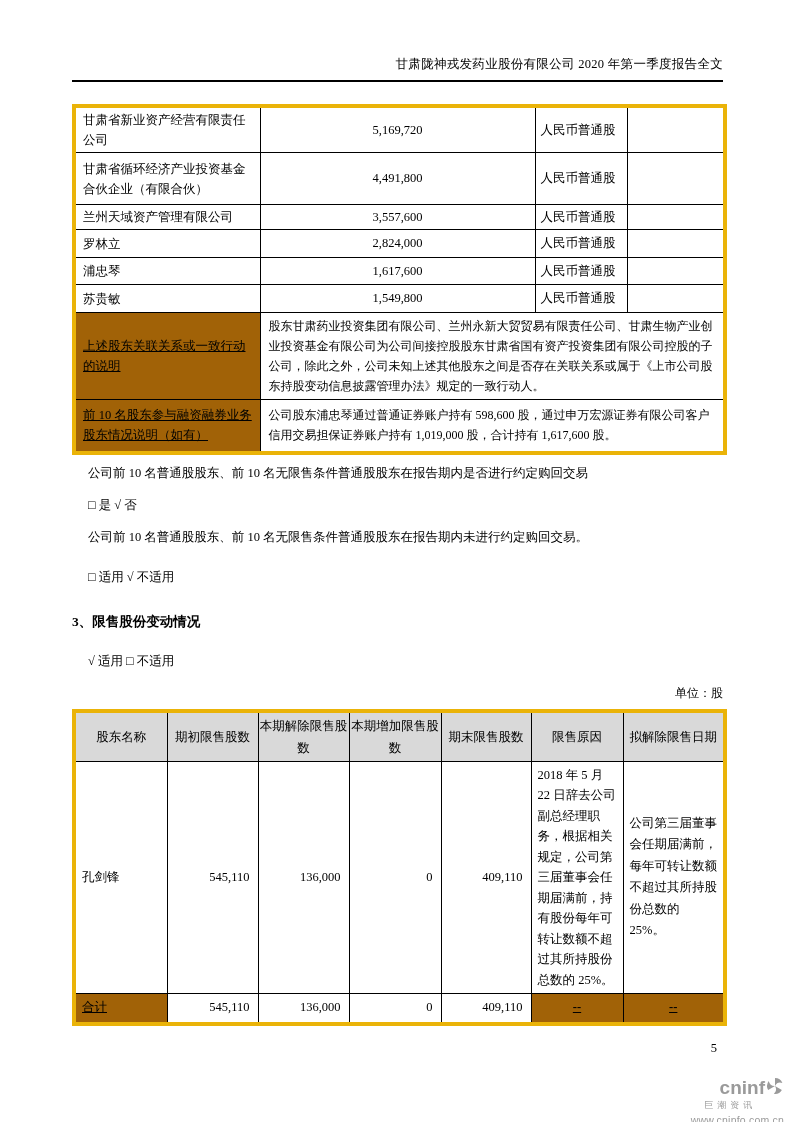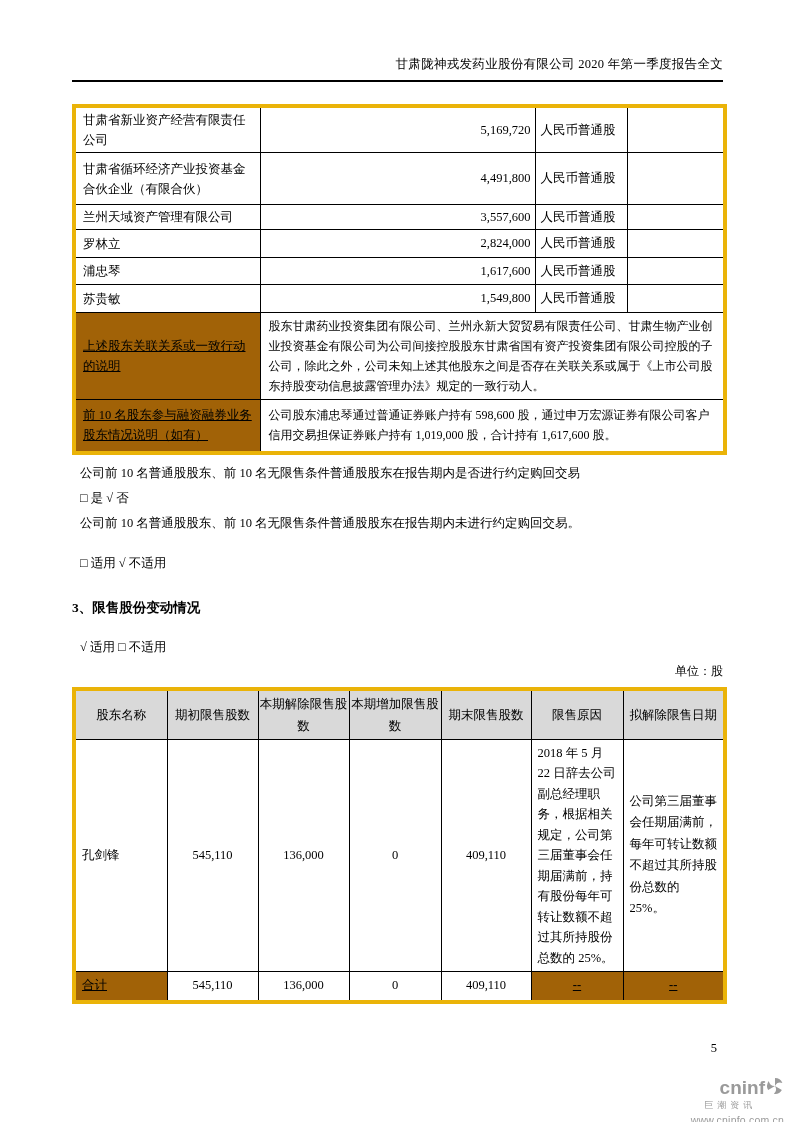--- a/index.html
+++ b/index.html
@@ -22,56 +22,56 @@
     border-bottom:2px solid #000;
     letter-spacing:0.3px;
   }
 
   table { border-collapse:collapse; table-layout:fixed; width:651px; }
   td, th { border:1px solid #000; font-size:12.5px; overflow:hidden; }
   .t1, .t2 { border:4px solid #eab308; }
 
   .t1 { margin-top:22px; }
   .t1 td.name  { padding:2px 7px; line-height:20px; vertical-align:middle; }
-  .t1 td.num   { text-align:right; padding:2px 4px; vertical-align:middle;margin-left:36px; }
+  .t1 td.num   { text-align:center; padding:2px 4px; vertical-align:middle;margin-left:36px; }
   .t1 td.type  { padding:2px 5px; vertical-align:middle; }
   .t1 tr.r1 { height:44px; }
   .t1 tr.r2 { height:52px; }
   .t1 tr.r3 { height:15px; }
   .t1 tr.r4 { height:28px; }
   .t1 tr.r5 { height:27px; }
   .t1 tr.r6 { height:28px; }
   .t1 tr.r7 { height:81px; }
   .t1 tr.r8 { height:53px; }
   .gray { background:#a16207;text-decoration:underline; }
   .t1 td.label { padding:2px 7px; line-height:20px; vertical-align:middle; }
   .t1 td.notetext { padding:3px 8px; line-height:20px; font-size:12px; vertical-align:middle; }
 
-  .para { margin:8px; font-size:12.5px; line-height:16px; }
+  .para { margin:16px; font-size:12.5px; line-height:16px; }
   .mt10 { margin-top:10px; }
   .mt9  { margin-top:9px; }
 
   .sec { margin:0; font-size:13.5px; font-weight:bold; line-height:17px; }
   .s2t { margin-top:24px; }
   .s2a { margin-top:24px; }
   .s3t { margin-top:28px; }
   .s3a { margin-top:23px; }
 
   .unit { text-align:right; font-size:12px; margin-top:5px; }
 
   .t2 { margin-top:7px; }
   .t2 th {
     background:#d9d9d9; font-weight:normal;
     padding:2px 1px; line-height:22px; text-align:center; vertical-align:middle;
   }
   .t2 tr.h  { height:49px;padding-left:32px; }
   .t2 tr.d  { height:210px; }
   .t2 tr.tt { height:30px; }
   .t2 td.name { padding:2px 6px; vertical-align:middle; }
-  .t2 td.num  { text-align:center; padding:2px 0; vertical-align:middle; }
+  .t2 td.num  { text-align:right; padding:2px 8px; vertical-align:middle; }
   .t2 td.reason { padding:3px 6px; line-height:20.5px; vertical-align:middle; text-align:left; }
   .t2 td.date   { padding:3px 6px; line-height:21.5px; vertical-align:middle; text-align:left; }
   .t2 td.dash { text-align:center; vertical-align:middle; font-weight:bold; }
 
   .pagenum { position:absolute; top:1041px; right:76px; font-size:12.5px; }
 
   .logo {
     position:absolute; top:1077px; right:9px;
     font-family:"Liberation Sans","DejaVu Sans",sans-serif;
     color:#9a9a9a; text-align:center;

